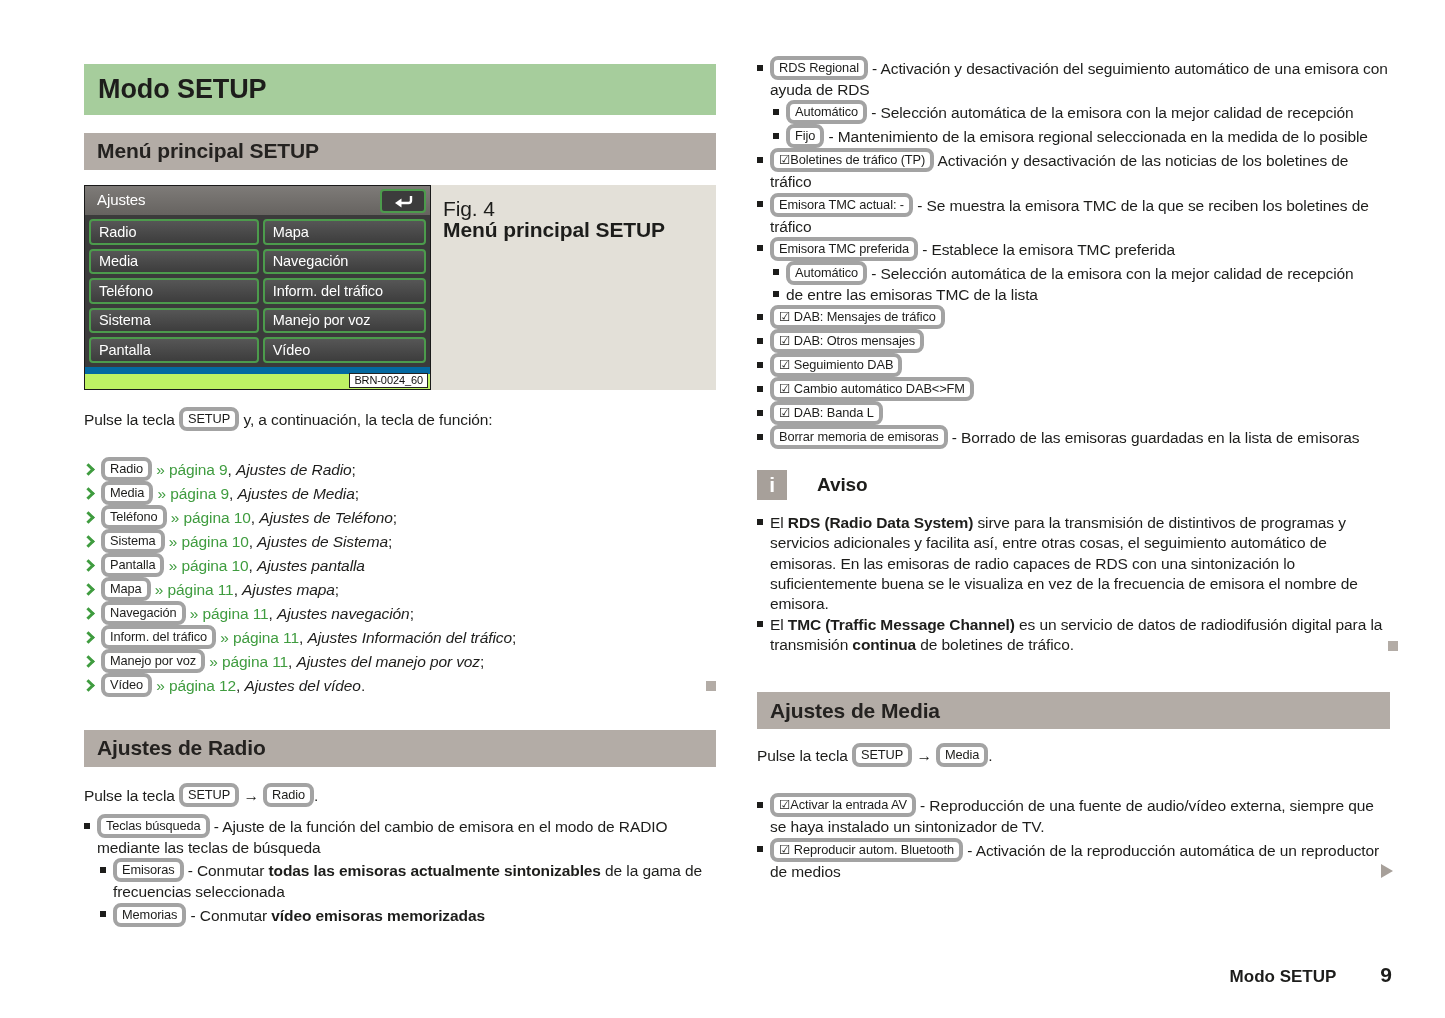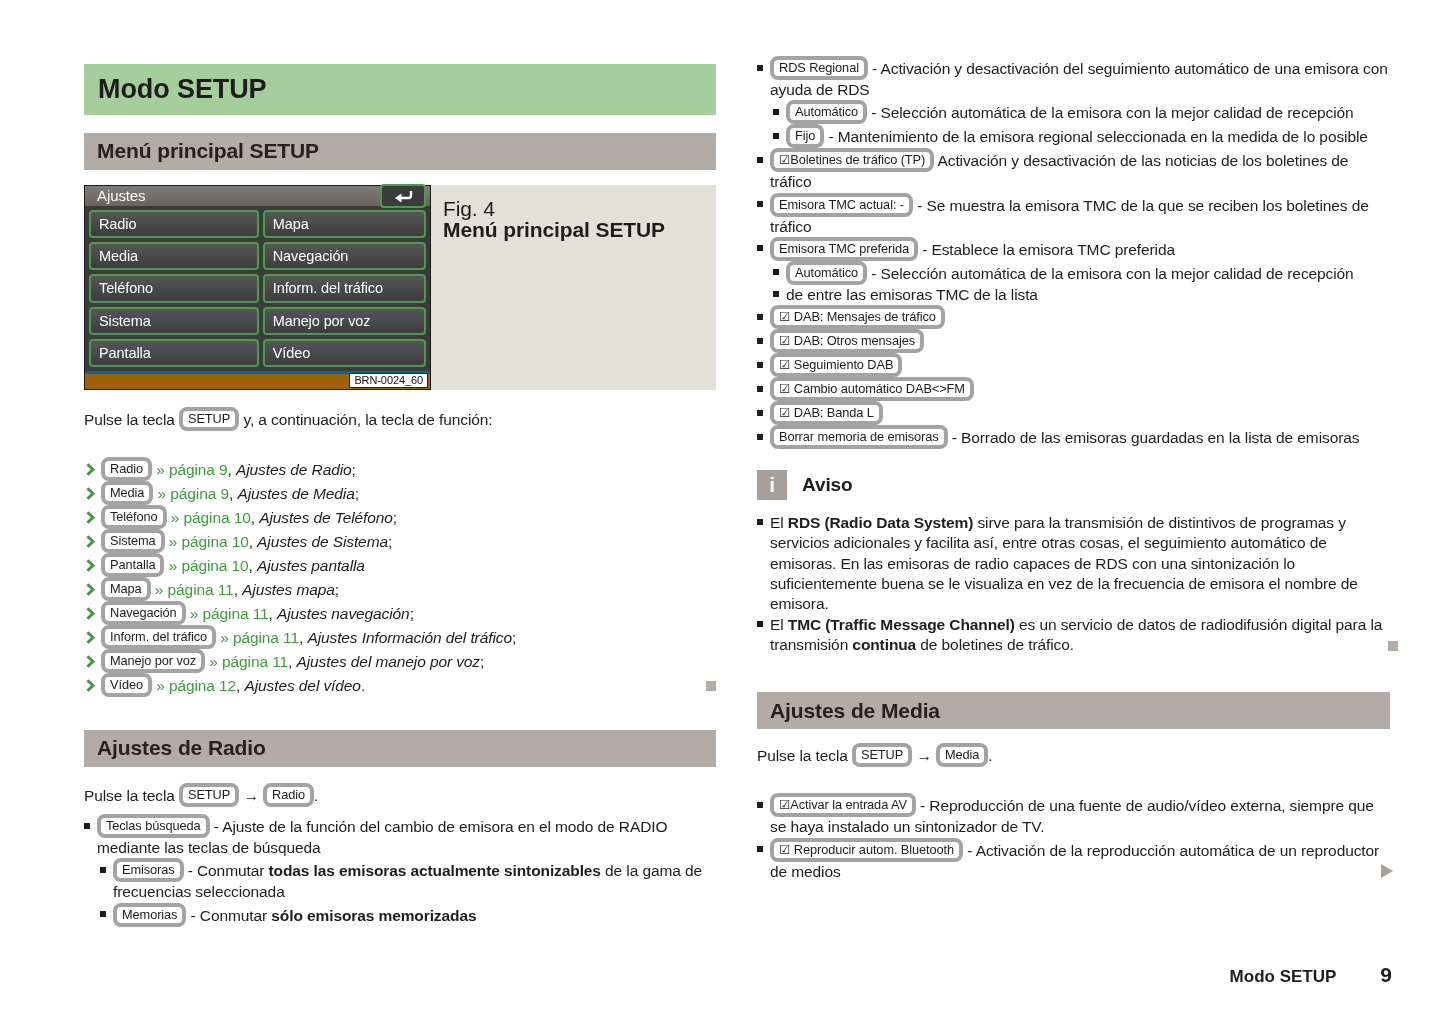--- a/index.html
+++ b/index.html
@@ -15,30 +15,30 @@
   .hdr-bar{height:37px;background:var(--section-bar,#b3aca6);display:flex;align-items:center;
            padding-left:13px;font-size:21px;font-weight:bold;color:#242220;}
   .hdr-menu{margin-bottom:15px;}
   .hdr-radio{margin-top:33px;margin-bottom:16px;}
   .hdr-media{margin-top:37px;margin-bottom:14px;}
 
   
   .figure{display:flex;height:205px;margin-bottom:17px;}
   .screen{position:relative;width:347px;flex-shrink:0;background:#3b3b3b;border:1px solid #1a1a1a;
           box-sizing:border-box;display:flex;flex-direction:column;}
-  .scr-titlebar{height:20px;background:linear-gradient(#7e7b78,#666360);display:flex;align-items:center;
+  .scr-titlebar{height:29px;background:linear-gradient(#7e7b78,#666360);display:flex;align-items:center;
                 padding:0 4px 0 12px;flex-shrink:0;}
   .scr-title{color:#fff;font-size:15px;flex:1;}
   .scr-back{width:46px;height:24px;background:#3c3c3c;border:2px solid var(--screen-green,#4c9b4c);
             border-radius:4px;display:flex;align-items:center;justify-content:center;box-sizing:border-box;}
   .scr-grid{flex:1;display:grid;grid-auto-flow:column;grid-template-rows:repeat(5,1fr);
             grid-template-columns:1.04fr 1fr;gap:4px;padding:4px;}
   .scr-btn{background:linear-gradient(#565656,#3d3d3d);border:2px solid var(--screen-green,#4c9b4c);
            border-radius:4px;color:#fff;font-size:14.5px;display:flex;align-items:center;padding-left:8px;}
-  .scr-strip{position:relative;height:15px;background:#a16207;border-top:3px solid #0369a1;flex-shrink:0;}
+  .scr-strip{position:relative;height:15px;background:#bef264;border-top:7px solid #0369a1;flex-shrink:0;}
   .scr-code{position:absolute;right:2px;bottom:1px;background:#fff;border:1px solid #222;
             font-size:11px;line-height:13px;padding:0 4px;color:#111;}
   .fig-caption{flex:1;background:var(--figure-bg,#e3e0d8);padding:13px 12px;font-size:21px;line-height:21px;box-sizing:border-box;}
   .fig-caption .cap-b{font-weight:bold;}
 
   
   .line{margin:0;}
   .intro-menu{margin-bottom:3px;}
   .intro-radio{margin-bottom:7px;}
   .intro-media{margin-bottom:13px;}
@@ -60,21 +60,21 @@
   .end-square{position:absolute;right:-8px;bottom:4px;width:10px;height:10px;background:var(--section-bar,#b3aca6);}
   .end-square.menu-end{right:0;bottom:6px;}
   .cont-triangle{position:absolute;right:-3px;bottom:4px;width:0;height:0;
                  border-left:12px solid var(--note-icon,#a7a09a);
                  border-top:7px solid transparent;border-bottom:7px solid transparent;}
 
   
   .aviso{display:flex;align-items:center;margin-top:21px;height:30px;}
   .av-icon{width:30px;height:30px;background:var(--note-icon,#a7a09a);color:#fff;font-weight:bold;
            font-size:21px;display:flex;align-items:center;justify-content:center;}
-  .av-title{font-size:19px;font-weight:bold;margin-left:15px;}
+  .av-title{font-size:19px;font-weight:bold;margin-left:30px;}
   .notice-list{margin-top:13px;}
 
   .footer{position:absolute;top:963px;right:53px;display:flex;align-items:baseline;gap:44px;}
   .f-sec{font-size:17px;font-weight:bold;}
   .f-pg{font-size:21px;font-weight:bold;}
 </style>
 </head>
 <body>
 
 <div class="page">
@@ -139,21 +139,21 @@
 
     <div class="hdr-bar hdr-radio">
       <span>Ajustes de Radio</span>
     </div>
 
     <div class="line intro-radio">Pulse la tecla <span class="kc">SETUP</span> → <span class="kc">Radio</span>.</div>
 
     <div class="list sq">
         <div class="line lv1"><span class="blt-sq"></span><span class="kc">Teclas búsqueda</span> - Ajuste de la función del cambio de emisora en el modo de RADIO mediante las teclas de búsqueda</div>
         <div class="line lv2"><span class="blt-sq"></span><span class="kc">Emisoras</span> - Conmutar <span class="b">todas las emisoras actualmente sintonizables</span> de la gama de frecuencias seleccionada</div>
-        <div class="line lv2"><span class="blt-sq"></span><span class="kc">Memorias</span> - Conmutar <span class="b">sólo emisoras memorizadas</span></div>
+        <div class="line lv2"><span class="blt-sq"></span><span class="kc">Memorias</span> - Conmutar <span class="b">vídeo emisoras memorizadas</span></div>
       </div>
   </div>
 
   <div class="col col-right">
     <div class="list sq">
         <div class="line lv1"><span class="blt-sq"></span><span class="kc">RDS Regional</span> - Activación y desactivación del seguimiento automático de una emisora con ayuda de RDS</div>
         <div class="line lv2"><span class="blt-sq"></span><span class="kc">Automático</span> - Selección automática de la emisora con la mejor calidad de recepción</div>
         <div class="line lv2"><span class="blt-sq"></span><span class="kc">Fijo</span> - Mantenimiento de la emisora regional seleccionada en la medida de lo posible</div>
         <div class="line lv1"><span class="blt-sq"></span><span class="kc">☑Boletines de tráfico (TP)</span> Activación y desactivación de las noticias de los boletines de tráfico</div>
         <div class="line lv1"><span class="blt-sq"></span><span class="kc">Emisora TMC actual: -</span> - Se muestra la emisora TMC de la que se reciben los boletines de tráfico</div>

